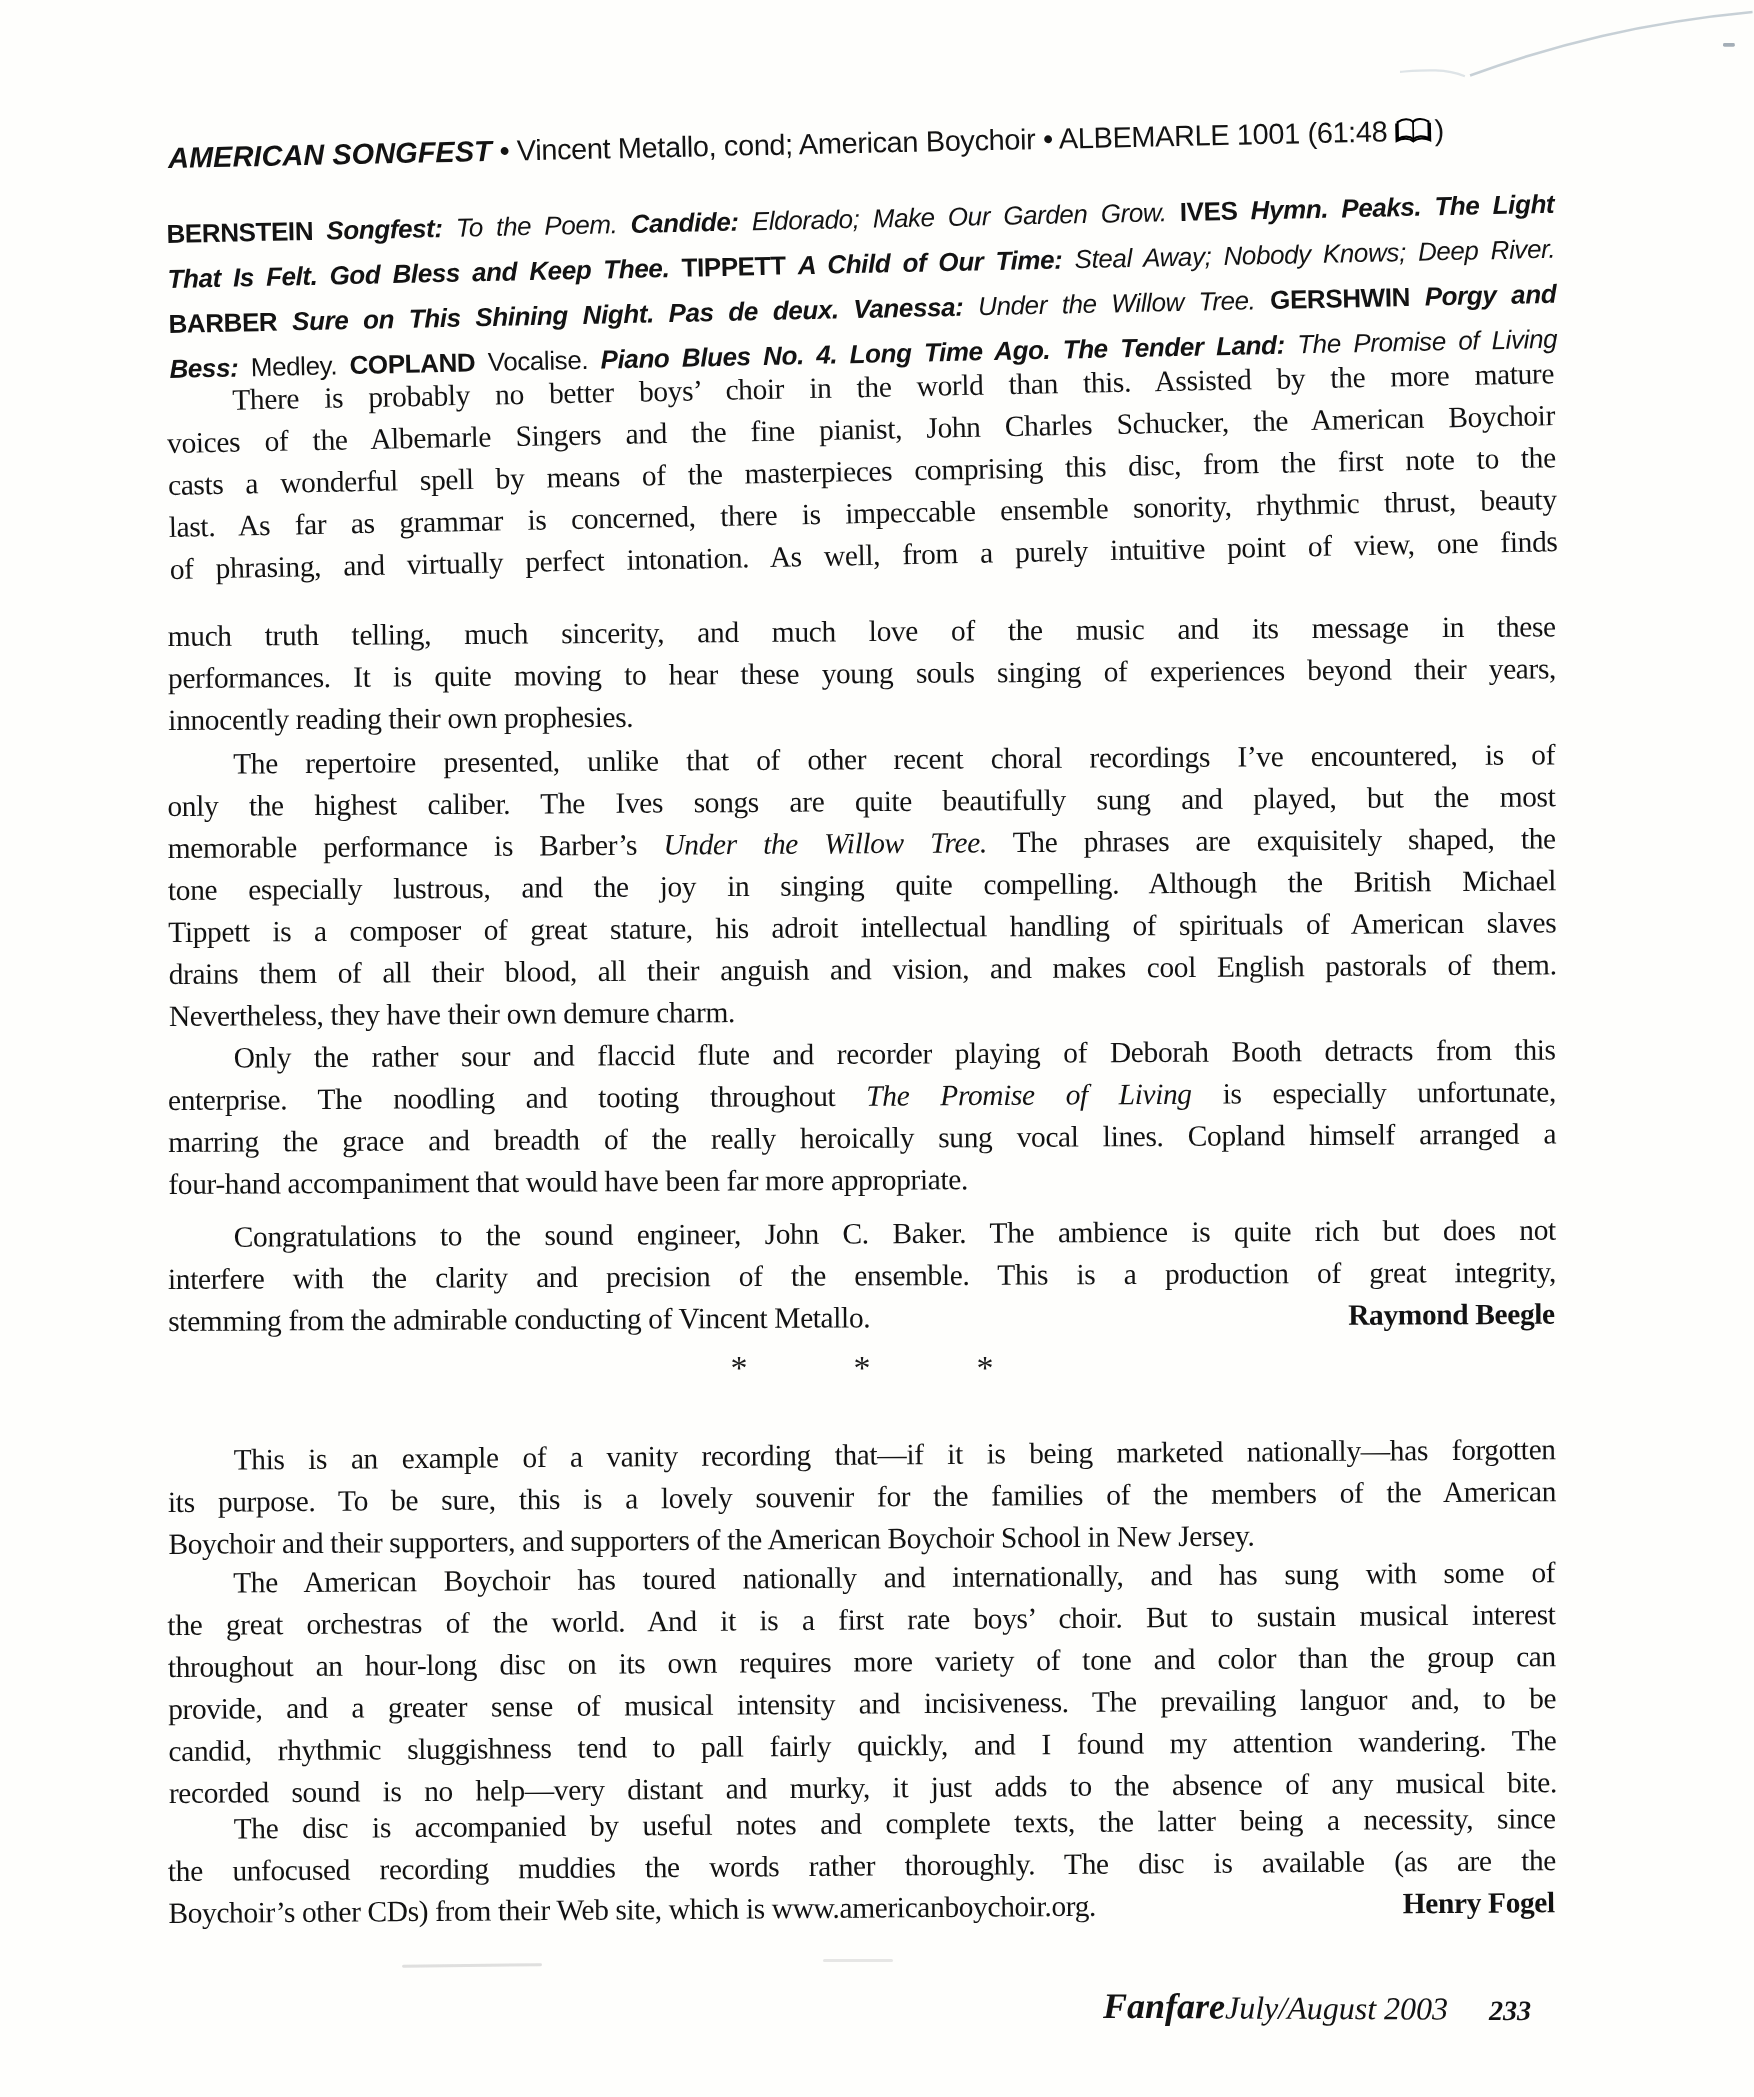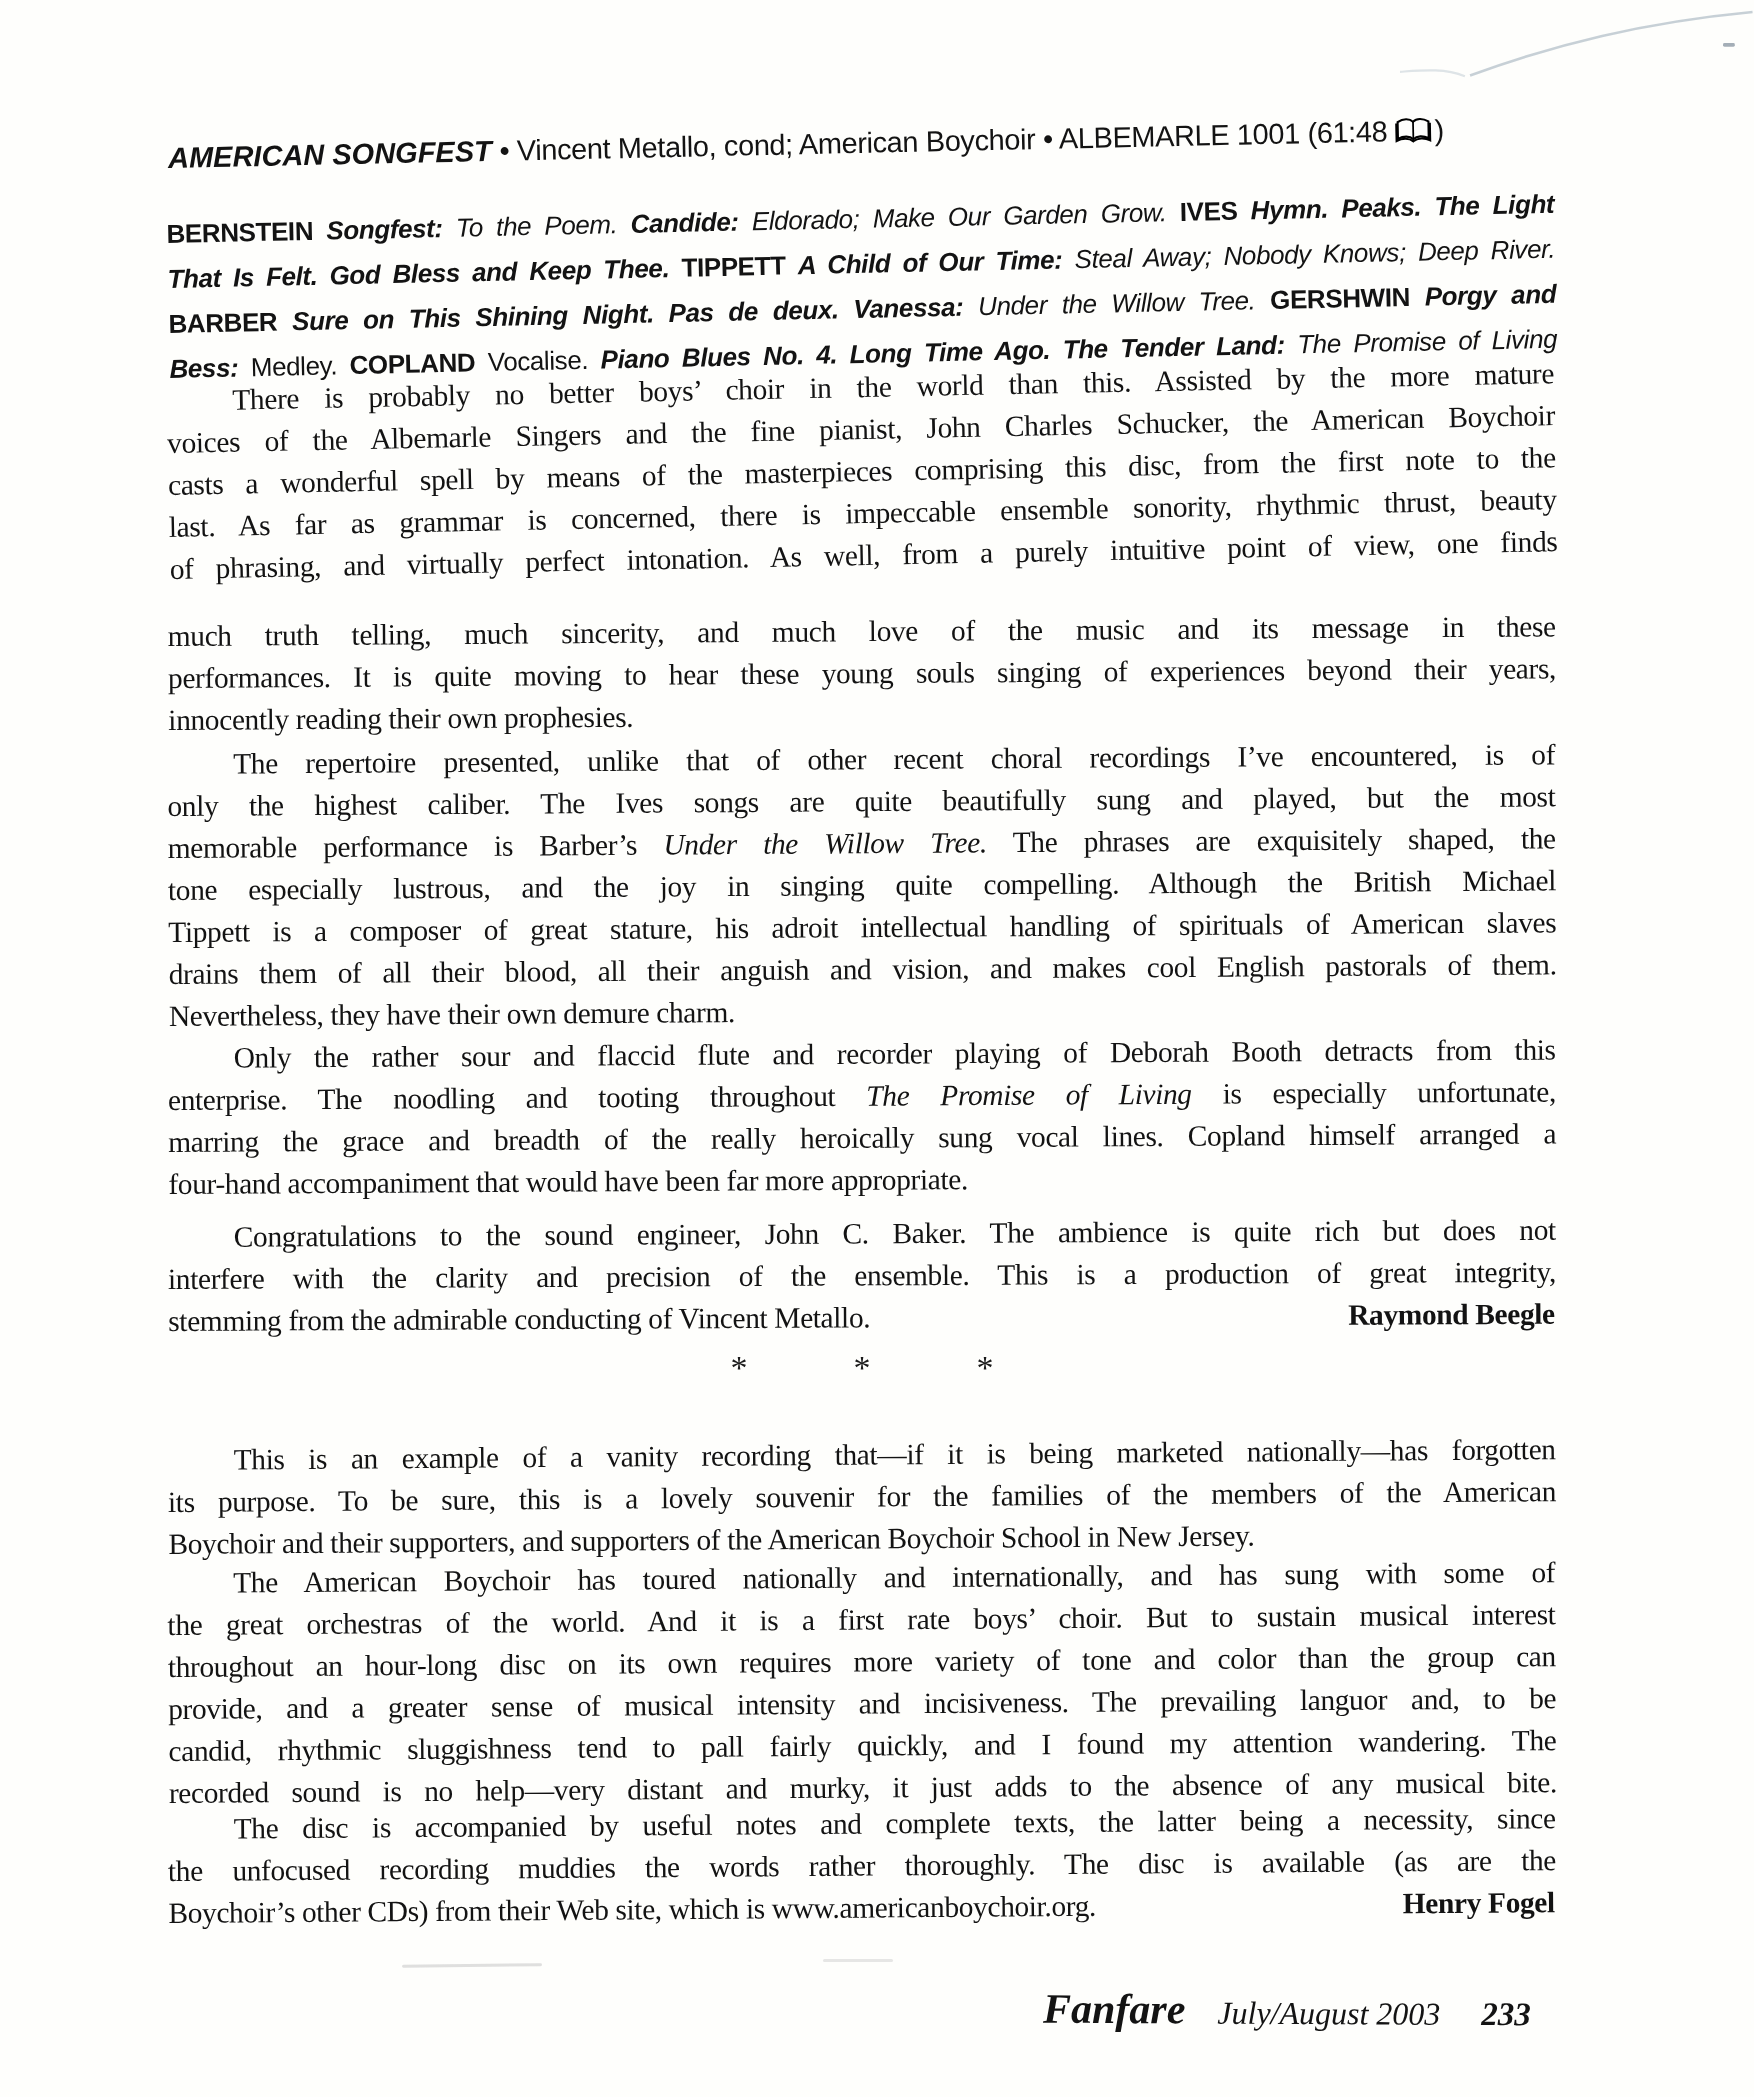--- a/index.html
+++ b/index.html
@@ -37,23 +37,23 @@
   .r2p1   { top:1439px; transform:rotate(-0.45deg); }
   .r2p2   { top:1562px; transform:rotate(-0.45deg); }
   .r2p3   { top:1808px; transform:rotate(-0.45deg); }
 
   .separator { top:1349px; text-align:center; font-family:"Liberation Serif", serif;
                font-size:34px; color:#1a1a1a; }
   .separator span { margin:0 53px; }
 
   .footer { position:absolute; top:1986px; right:223px; font-family:"Liberation Serif", serif;
             font-style:italic; white-space:nowrap; transform:rotate(0.3deg); }
-  .f-mag  { font-weight:bold; font-size:42px; margin-right:32px; }
+  .f-mag  { font-weight:bold; font-size:36px; }
   .f-issue{ font-size:32px; margin-right:41px; }
-  .f-page { font-weight:bold; font-size:33px; }
+  .f-page { font-weight:bold; font-size:28px; }
 
   .book-icon { margin:0 3px 0 7.4px; vertical-align:-3.7px; }
 
   .artifact-tr { position:absolute; top:0; right:0; }
   .dash { position:absolute; background:#c9c9c9; height:3px; opacity:0.6; border-radius:1.5px; }
   .dash1 { left:402px;  top:1964px; width:140px; transform:rotate(-0.6deg); }
   .dash2 { left:823px; top:1959px; width:70px; opacity:0.45; }
 </style>
 </head>
 <body>

